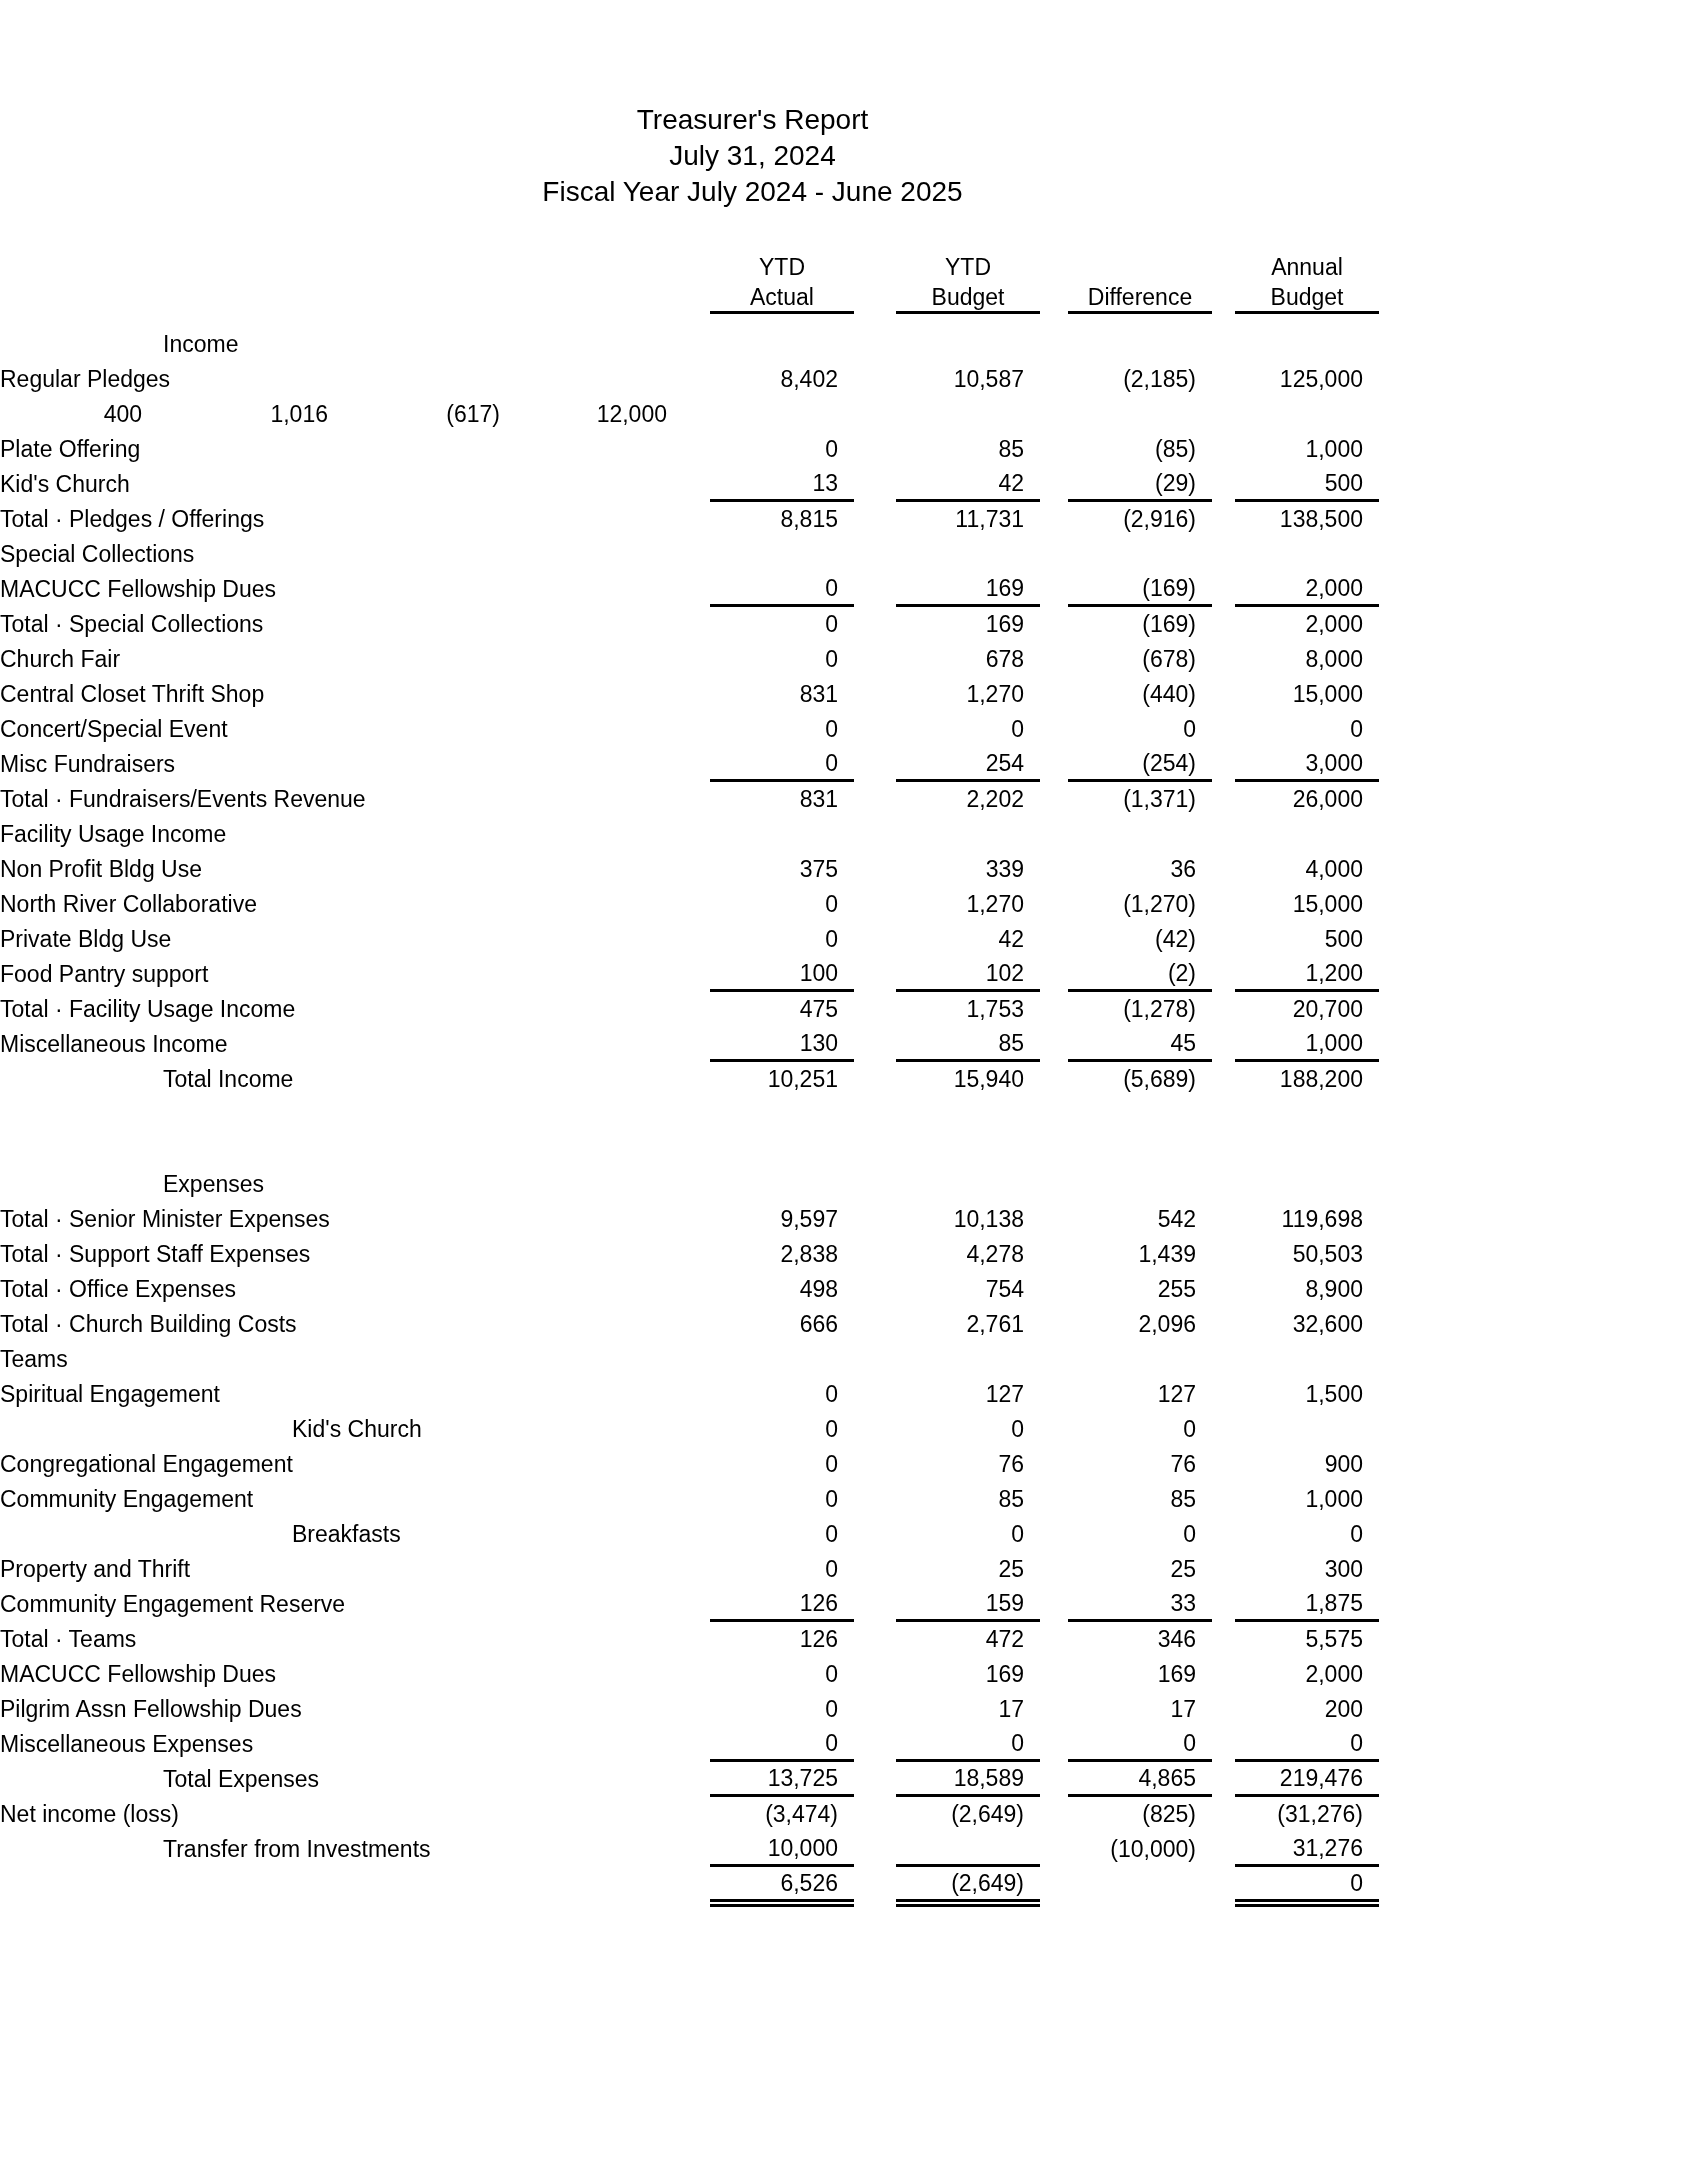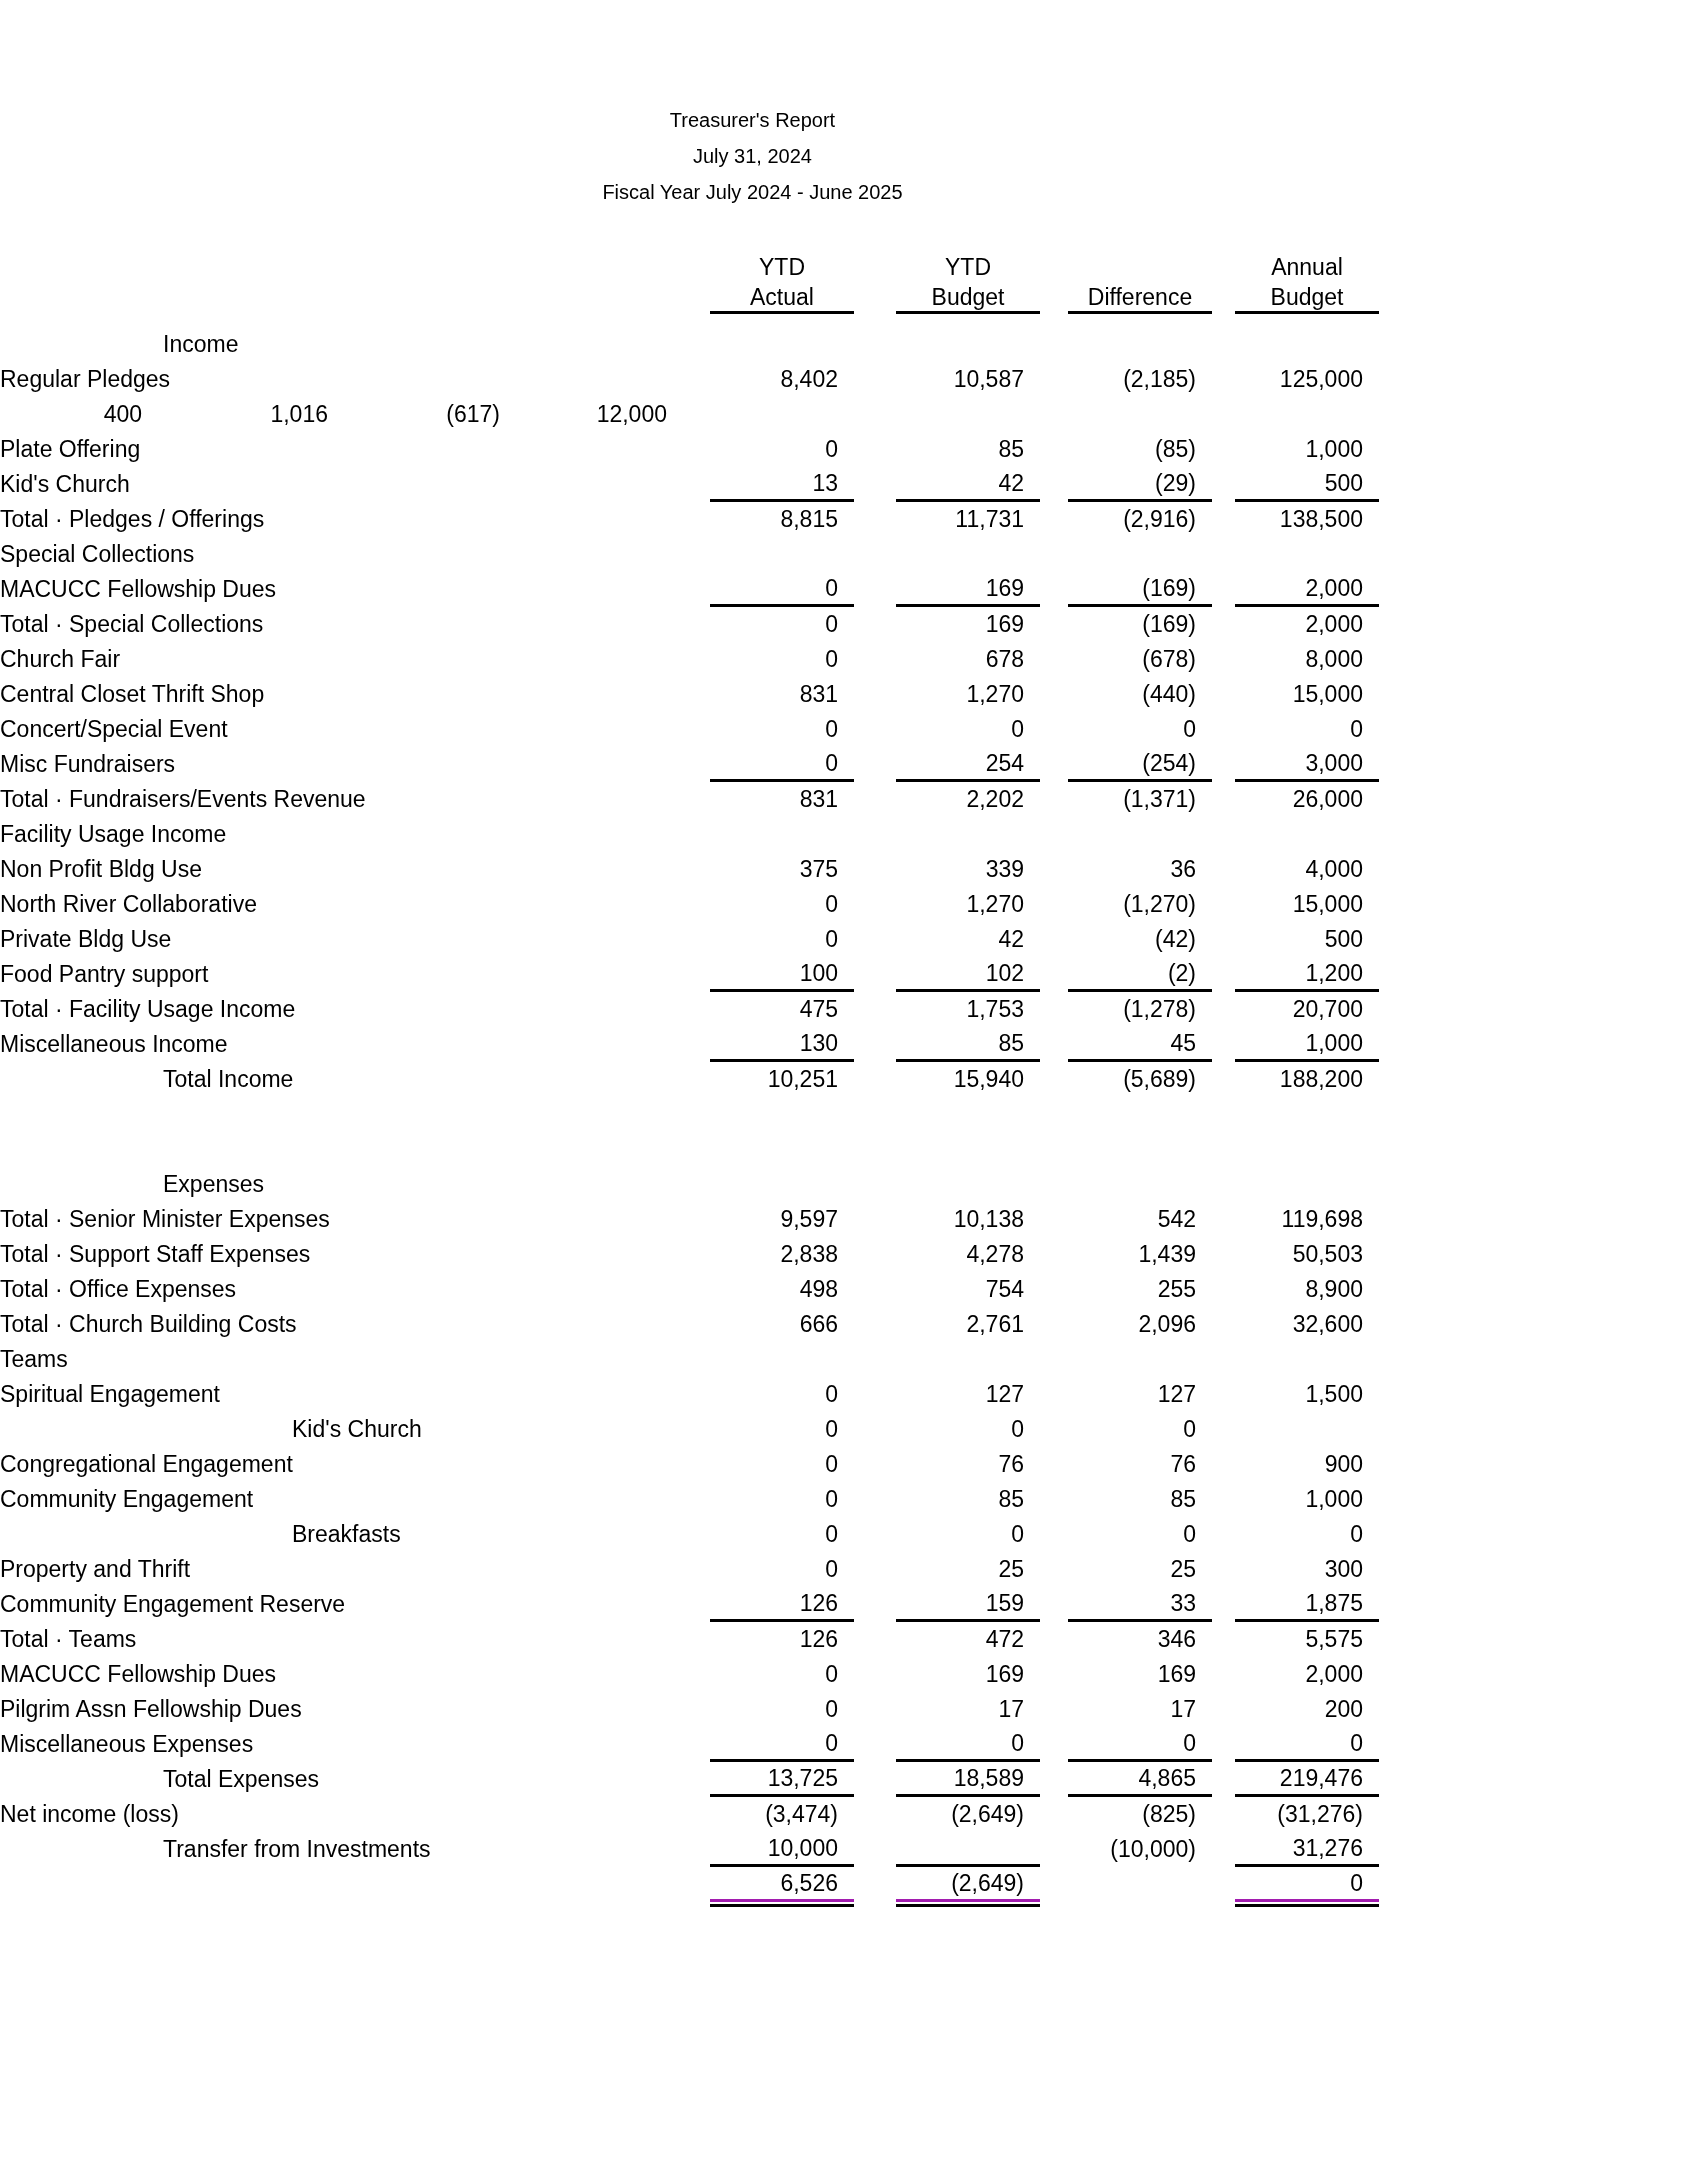--- a/index.html
+++ b/index.html
@@ -12,21 +12,21 @@
     font-family: "Liberation Sans", sans-serif;
     font-size: 23px;
     overflow: hidden;
   }
   .title-block {
     position: absolute;
     top: 102px;
     left: 0;
     width: 1505px;
     text-align: center;
-    font-size: 20px;
+    font-size: 28px;
     line-height: 36px;
   }
   .fin-table {
     position: absolute;
     top: 252px;
     left: 0;
     width: 1406px;
   }
   .hrow { display: flex; height: 31px; }
   .row  { display: flex; height: 35px; }
@@ -64,21 +64,21 @@
     width: 144px;
     height: 100%;
     margin-left: auto;
     box-sizing: border-box;
     display: flex;
     align-items: center;
     justify-content: center;
     white-space: nowrap;
   }
   .u { border-bottom: 3px solid #000; }
-  .dbl { border-bottom: 3px solid #a21caf; position: relative; }
+  .dbl { border-bottom: 3px solid #000000; position: relative; }
   .dbl::after {
     content: "";
     position: absolute;
     left: 0;
     right: 0;
     bottom: -8px;
     height: 0;
     border-top: 3px solid #000;
   }
 </style>

